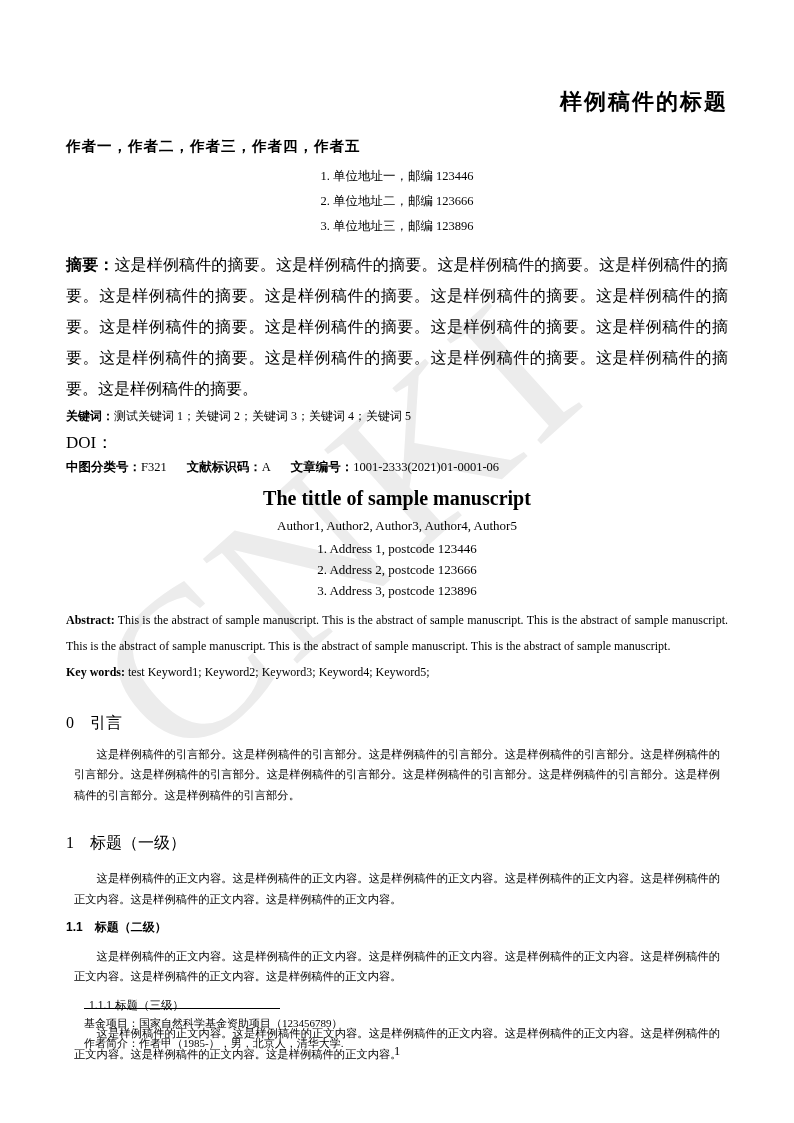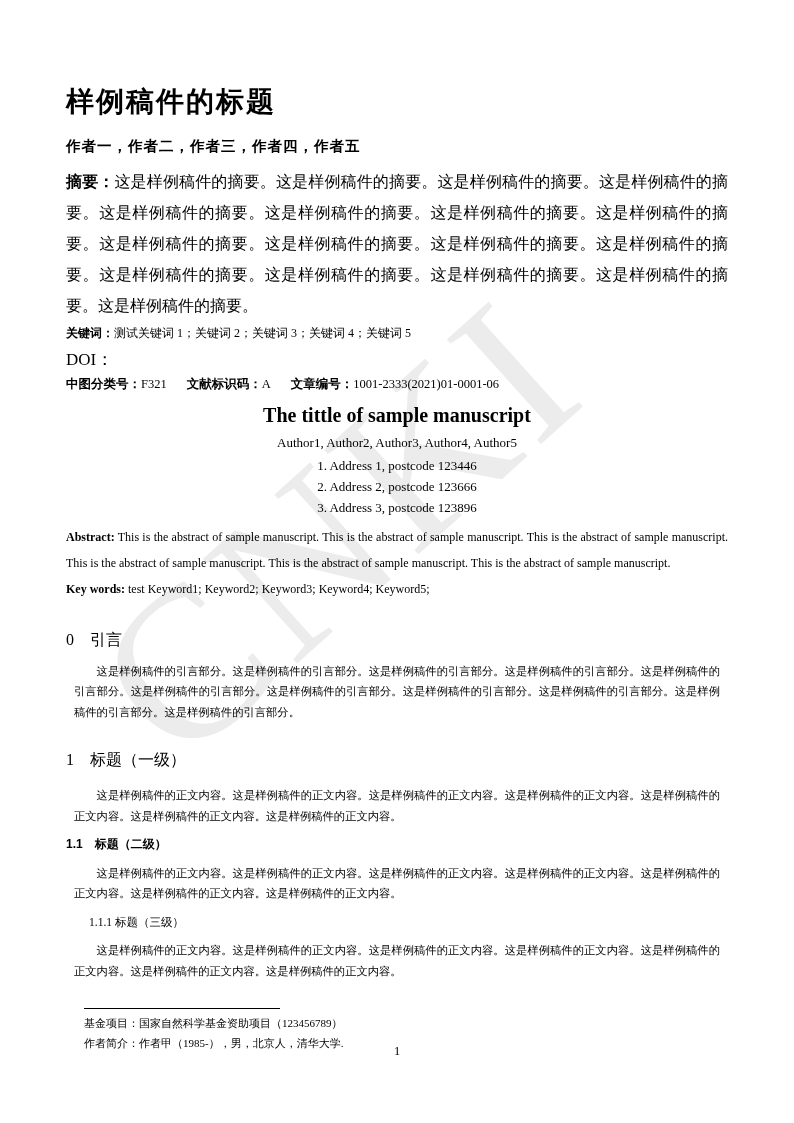--- a/index.html
+++ b/index.html
@@ -25,24 +25,24 @@
     z-index: 0;
     user-select: none;
   }
   .content {
     position: relative;
     z-index: 1;
     padding: 0 66px;
   }
   .zh-title {
     margin-top: 88px;
-    text-align: left;
+    text-align: right;
     font-family: "Liberation Sans", sans-serif;
     font-weight: bold;
-    font-size: 28px;
+    font-size: 22px;
     line-height: 28px;
     letter-spacing: 2px;
   }
   .zh-authors {
     margin-top: 20px;
     font-family: "Liberation Sans", sans-serif;
     font-weight: bold;
     font-size: 14.5px;
     line-height: 20px;
     letter-spacing: 1px;
@@ -99,20 +99,25 @@
 <div class="page">
 
   <div class="watermark">CNKI</div>
 
   <div class="content">
 
     <div class="zh-title">样例稿件的标题</div>
 
     <div class="zh-authors">作者一，作者二，作者三，作者四，作者五</div>
 
+    <div class="zh-addresses">
+      <div>1. 单位地址一，邮编 123446</div>
+      <div>2. 单位地址二，邮编 123666</div>
+      <div>3. 单位地址三，邮编 123896</div>
+    </div>
 
     <div class="zh-abstract"><span class="lbl">摘要：</span><span>这是样例稿件的摘要。这是样例稿件的摘要。这是样例稿件的摘要。这是样例稿件的摘要。这是样例稿件的摘要。这是样例稿件的摘要。这是样例稿件的摘要。这是样例稿件的摘要。这是样例稿件的摘要。这是样例稿件的摘要。这是样例稿件的摘要。这是样例稿件的摘要。这是样例稿件的摘要。这是样例稿件的摘要。这是样例稿件的摘要。这是样例稿件的摘要。这是样例稿件的摘要。</span></div>
 
     <div class="zh-keywords"><span class="lbl">关键词：</span><span>测试关键词 1；关键词 2；关键词 3；关键词 4；关键词 5</span></div>
 
     <div class="doi-line"><span>DOI：</span></div>
 
     <div class="meta-line"><span class="lbl">中图分类号：</span><span class="val">F321</span><span class="lbl gap">文献标识码：</span><span class="val">A</span><span class="lbl gap">文章编号：</span><span class="val">1001-2333(2021)01-0001-06</span></div>
 
     <div class="en-title">The tittle of sample manuscript</div>

